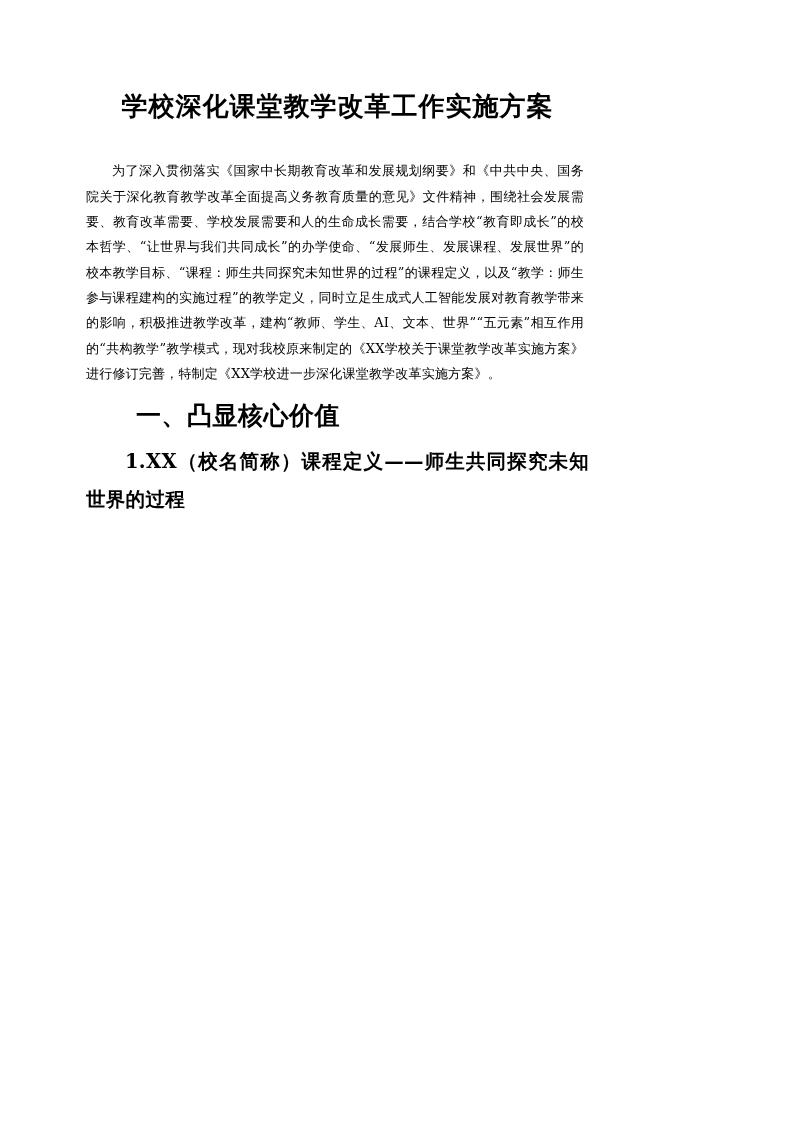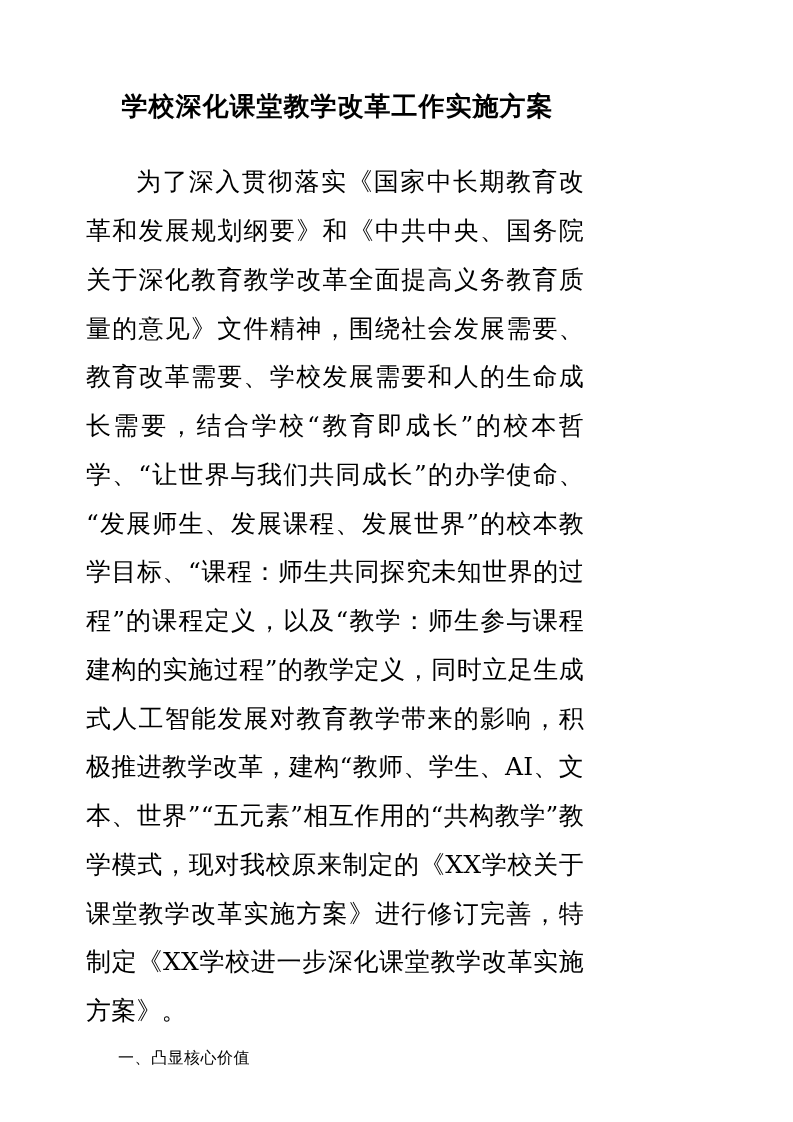--- a/index.html
+++ b/index.html
@@ -25,34 +25,34 @@
   .doc-title {
     font-size: 26px;
     font-weight: bold;
     letter-spacing: 1px;
     text-align: center;
     margin: 10px 0 34px 0;
     line-height: 1.4;
     font-family: "DejaVu Sans", "Liberation Sans", sans-serif;
   }
   .para {
-    font-size: 25px;
+    font-size: 13px;
     line-height: 1.95;
     text-align: justify;
     text-justify: inter-ideograph;
     margin: 0 5px 2px 0;
     letter-spacing: 0.2px;
   }
   .indent {
     text-indent: 2em;
   }
   .heading-1 {
-    font-size: 16px;
+    font-size: 25px;
     line-height: 1.95;
-    font-weight: normal;
+    font-weight: bold;
     text-indent: 2em;
     margin: 6px 0 0 0;
     letter-spacing: 0.5px;
   }
   .heading-2 {
     font-size: 19.5px;
     line-height: 1.95;
     font-weight: bold;
     text-indent: 2em;
     margin: 2px 0 0 0;
@@ -65,15 +65,16 @@
 <body>
 
 <div class="page">
 
   <h1 class="doc-title">学校深化课堂教学改革工作实施方案</h1>
 
   <p class="para indent">为了深入贯彻落实《国家中长期教育改革和发展规划纲要》和《中共中央、国务院关于深化教育教学改革全面提高义务教育质量的意见》文件精神，围绕社会发展需要、教育改革需要、学校发展需要和人的生命成长需要，结合学校“教育即成长”的校本哲学、“让世界与我们共同成长”的办学使命、“发展师生、发展课程、发展世界”的校本教学目标、“课程：师生共同探究未知世界的过程”的课程定义，以及“教学：师生参与课程建构的实施过程”的教学定义，同时立足生成式人工智能发展对教育教学带来的影响，积极推进教学改革，建构“教师、学生、AI、文本、世界”“五元素”相互作用的“共构教学”教学模式，现对我校原来制定的《XX学校关于课堂教学改革实施方案》进行修订完善，特制定《XX学校进一步深化课堂教学改革实施方案》。</p>
 
   <p class="heading-1">一、凸显核心价值</p>
 
+  <p class="heading-2">1.XX（校名简称）课程定义——师生共同探究未知世界的过程</p>
 
 
 </div>
 
 </body></html>

